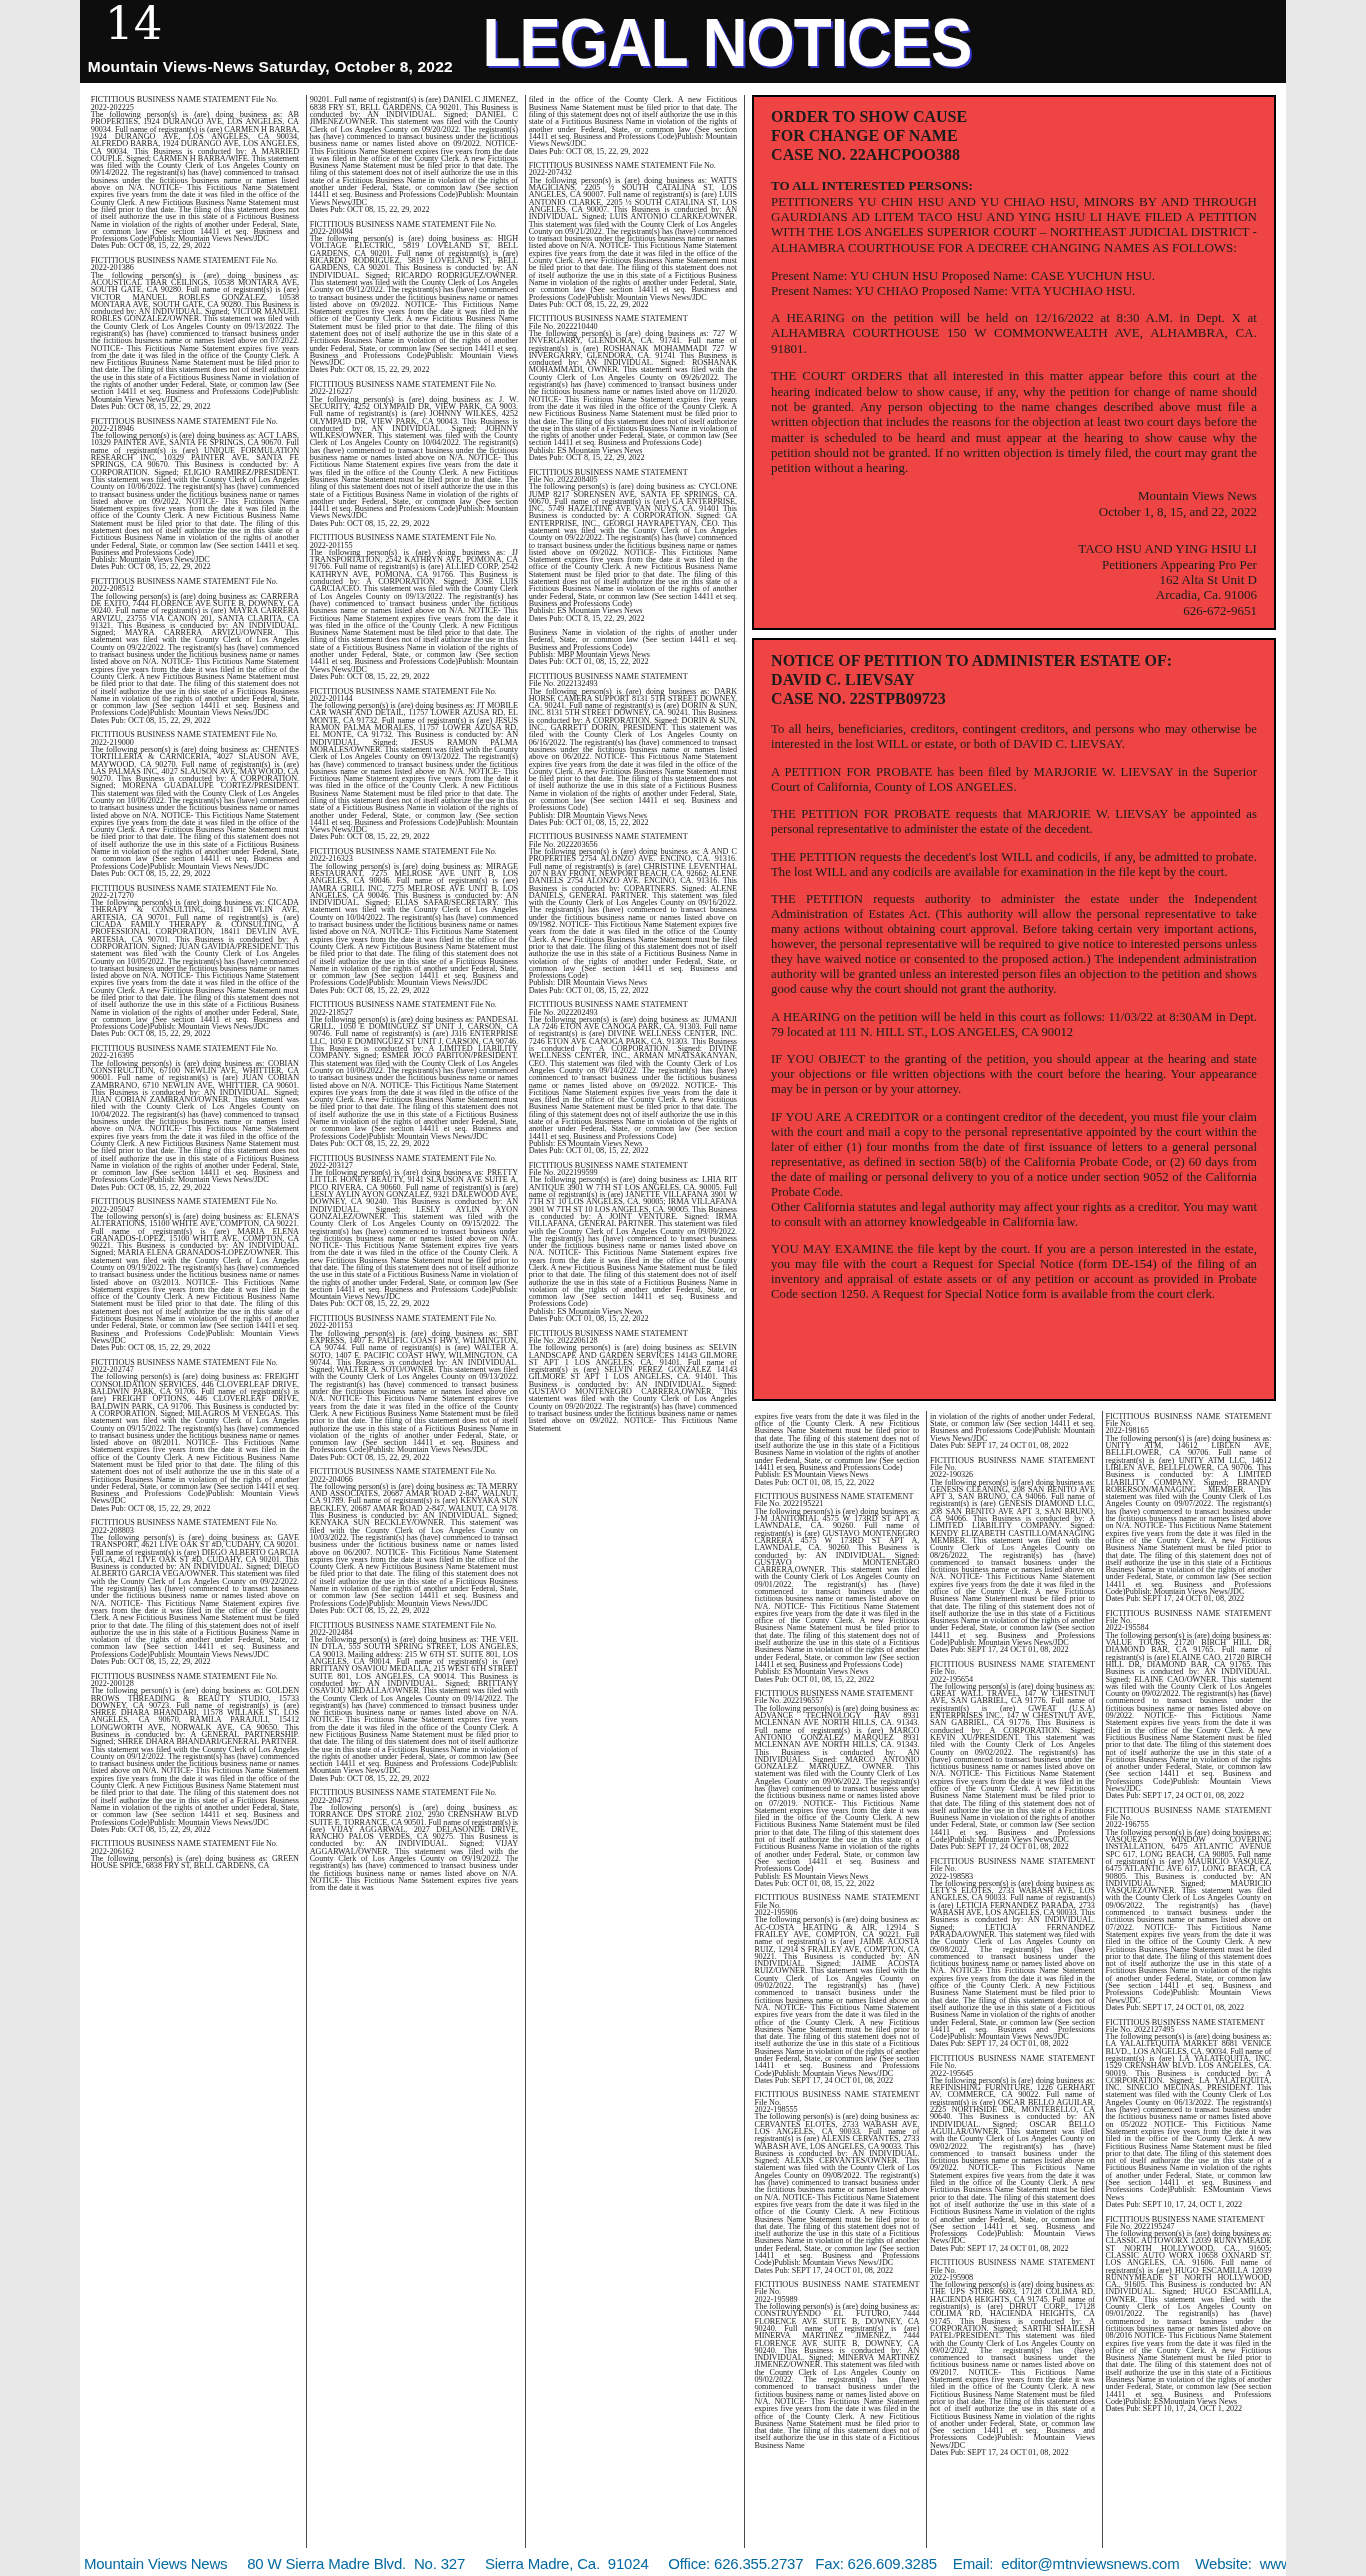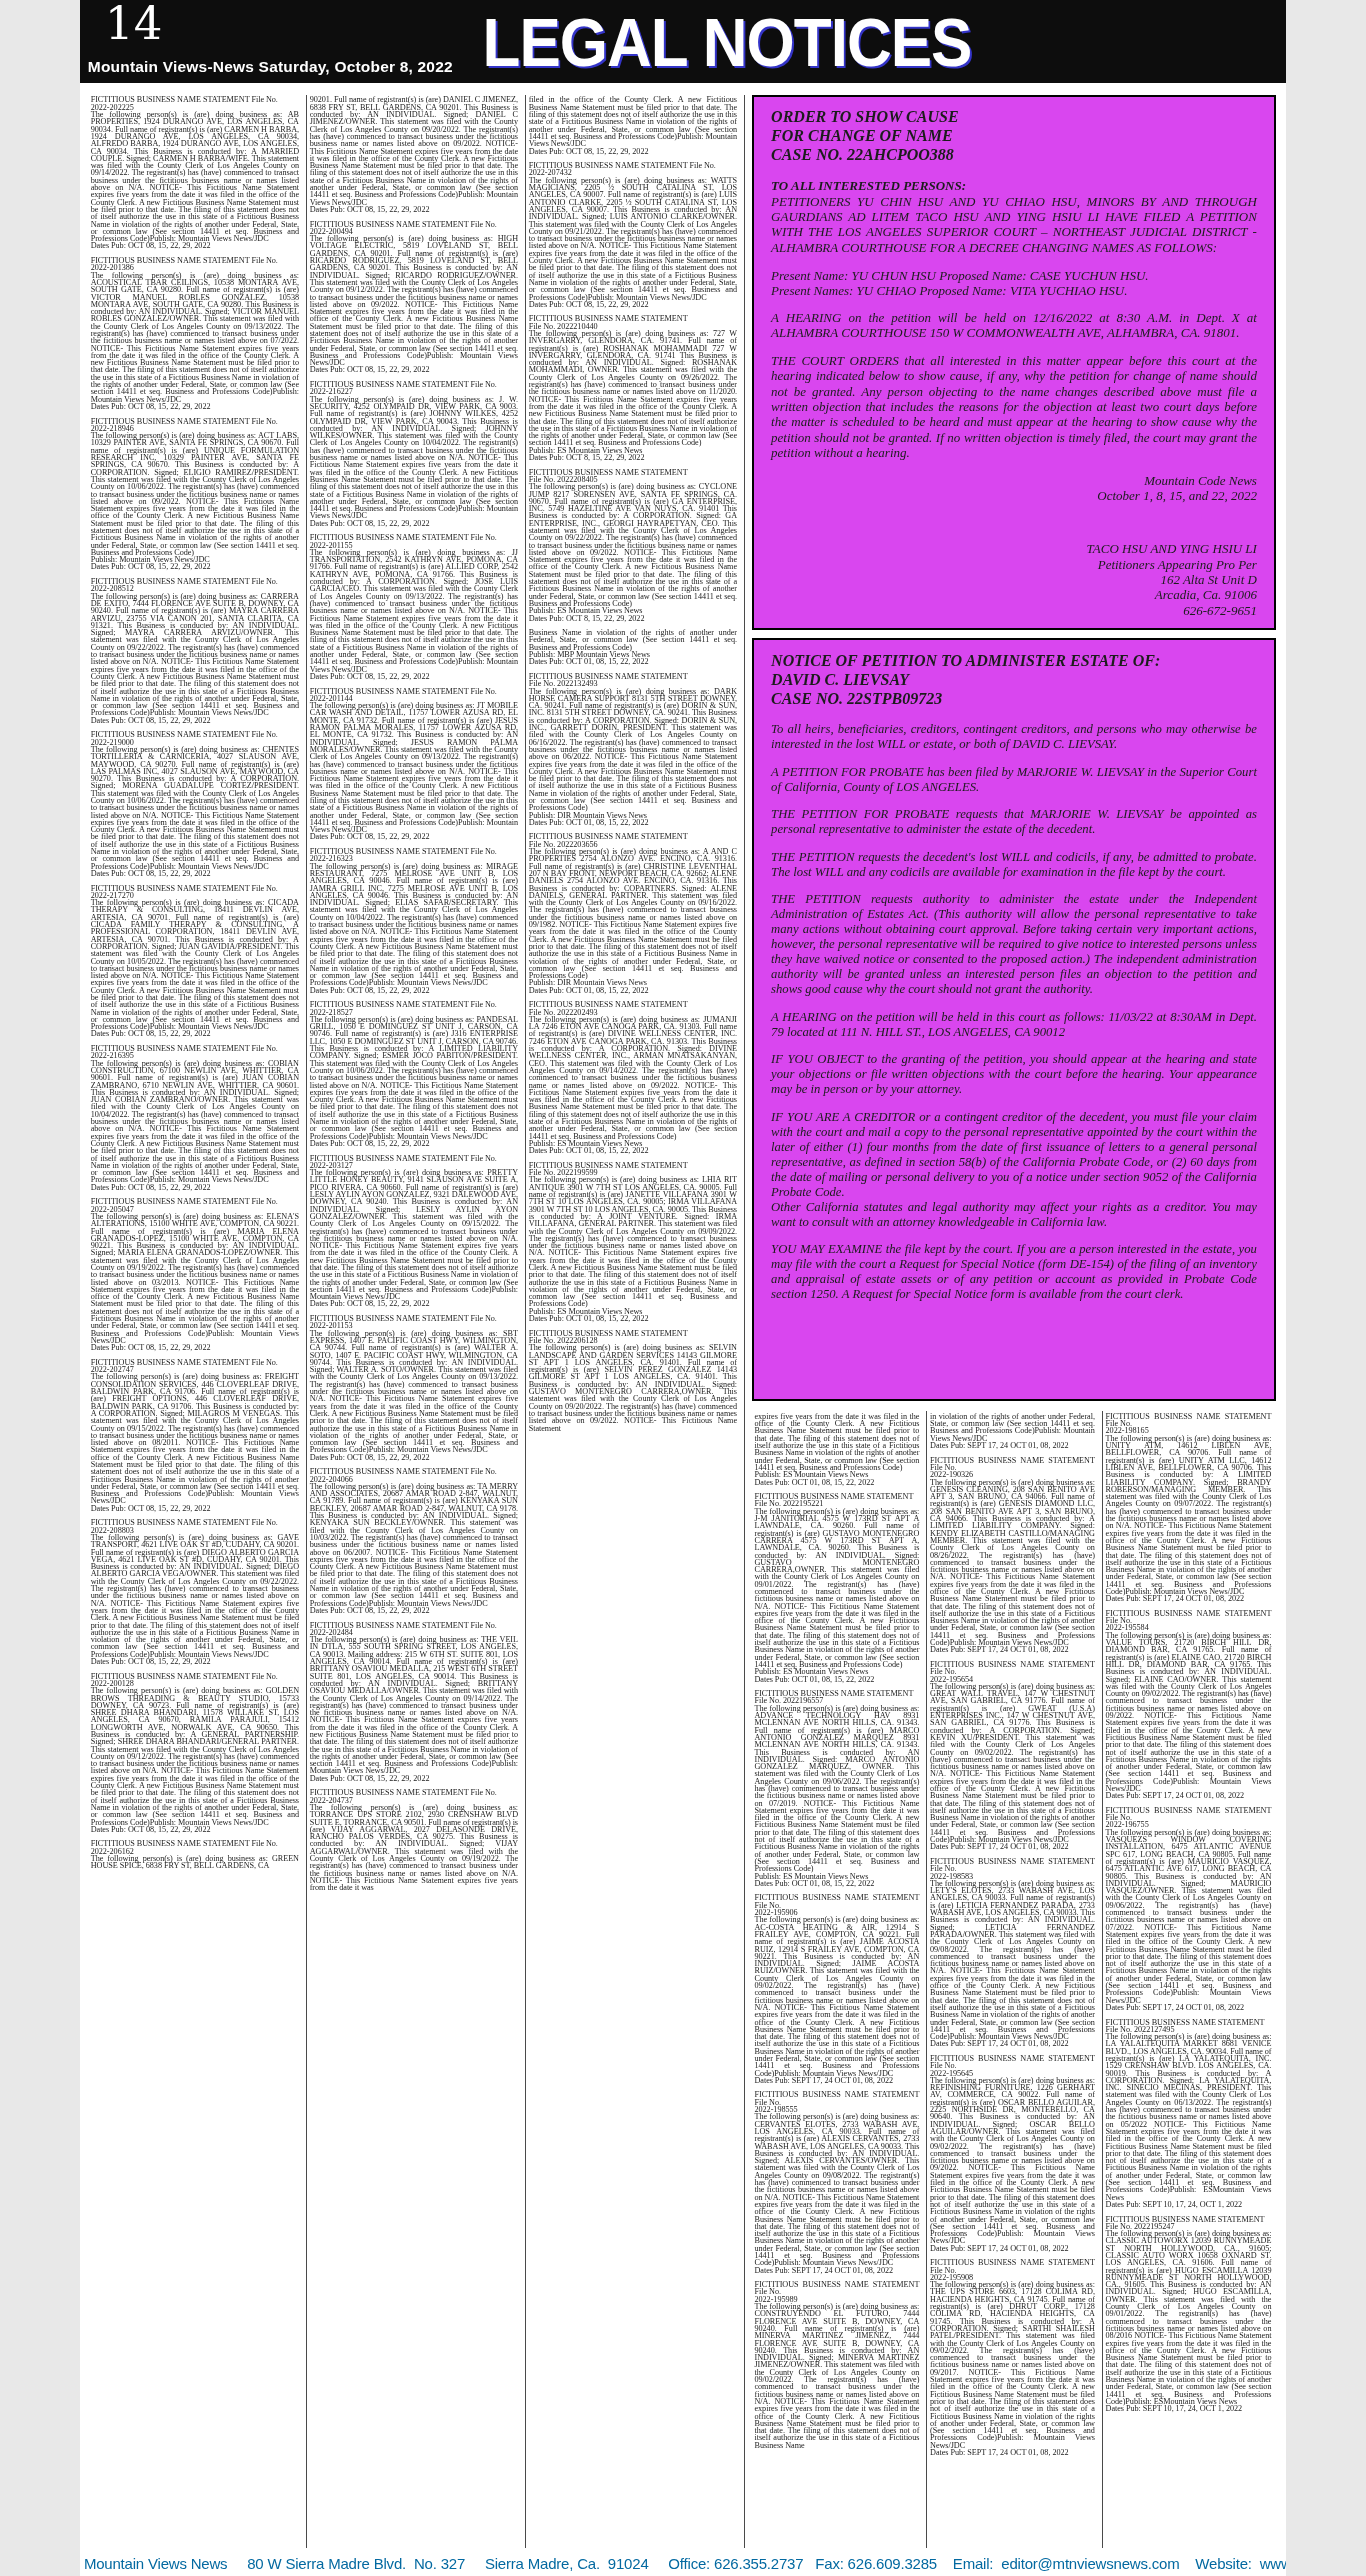--- a/index.html
+++ b/index.html
@@ -20,23 +20,23 @@
            padding:11.6px 5.8px 1.9px 7.8px;box-sizing:border-box;}
   .col{width:219px;flex:0 0 auto;padding:1.9px 6.8px 0 2.9px;box-sizing:border-box;
        overflow:hidden;border-right:1px solid #4a4a4a;}
   .col p.notice{margin:0 0 7.3px 0;text-align:justify;white-space:pre-line;
                 font-size:8.2px;line-height:7.3px;letter-spacing:-0.05px;}
   .right-sec{flex:1 1 auto;display:flex;flex-direction:column;padding:0 1.9px 0 6.8px;box-sizing:border-box;}
   .threecols{flex:1 1 auto;display:flex;margin-top:1px;}
   .threecols .col{width:33.33%;border-right:1px solid #4a4a4a;}
   .threecols .col:last-child{border-right:none;}
   
-  .obox{border:2.9px solid #000;background:#d946ef;padding:11.6px 17.5px 9.7px 17.5px;margin:0 1.9px 8.7px 0;
+  .obox{border:2.9px solid #000;background:#ef4444;padding:11.6px 17.5px 9.7px 17.5px;margin:0 1.9px 8.7px 0;
         box-sizing:border-box;display:flex;flex-direction:column;overflow:hidden;
-        font-size:13px;line-height:1.18;font-style:italic;}
+        font-size:13px;line-height:1.18;}
   .obox-1{height:535px;}
   .obox-2{height:763px;font-size:12.7px;}
   .obox .obox-title{font-weight:700;font-size:16px;line-height:1.18;white-space:pre-line;margin:0 0 13.6px 0;}
   .obox .subhead{font-weight:700;margin:0;}
   .obox p.body{margin:0 0 12.6px 0;text-align:justify;white-space:pre-line;}
   .obox p.nameline{margin:0;}
   .obox .gap{height:11.6px;}
   .ralign{text-align:right;}
   .ralign p{margin:0;text-align:right;white-space:normal;}
   .sig-block{margin-top:auto;}
@@ -209,21 +209,21 @@
         <p class="subhead">TO ALL INTERESTED PERSONS:</p>
         <p class="body">PETITIONERS YU CHIN HSU AND YU CHIAO HSU, MINORS BY AND THROUGH GAURDIANS AD LITEM TACO HSU AND YING HSIU LI HAVE FILED A PETITION WITH THE LOS ANGELES SUPERIOR COURT – NORTHEAST  JUDICIAL DISTRICT - ALHAMBRA COURTHOUSE FOR A DECREE CHANGING NAMES AS FOLLOWS:</p>
         <div>
             <p class="nameline">Present Name:  YU CHUN HSU   Proposed Name:  CASE YUCHUN HSU.</p>
             <p class="nameline">Present Names:  YU CHIAO   Proposed Name:  VITA YUCHIAO HSU.</p>
           </div>
         <div class="gap"></div>
         <p class="body">A HEARING on the petition will be held on 12/16/2022 at 8:30 A.M.  in Dept. X   at ALHAMBRA COURTHOUSE 150 W COMMONWEALTH AVE, ALHAMBRA, CA.  91801.</p>
         <p class="body">THE COURT ORDERS that all interested in this matter appear before this court at the hearing indicated below to show cause, if any, why the petition for change of name should not be granted. Any person objecting to the name changes described above must file a written objection that includes the reasons for the objection at least two court days before the matter is scheduled to be heard and must appear at the hearing to show cause why the petition should not be granted. If no written objection is timely filed, the court may grant the petition without a hearing.</p>
         <div class="ralign">
-            <p class="publine">Mountain Code News</p>
+            <p class="publine">Mountain Views News</p>
             <p class="publine">October 1, 8, 15, and 22, 2022</p>
           </div>
         <div class="ralign sig-block">
             <p class="sigline">TACO HSU AND YING HSIU LI</p>
             <p class="sigline">Petitioners Appearing Pro Per</p>
             <p class="sigline">162 Alta St  Unit D</p>
             <p class="sigline">Arcadia, Ca.  91006</p>
             <p class="sigline">626-672-9651</p>
           </div>
       </div>

